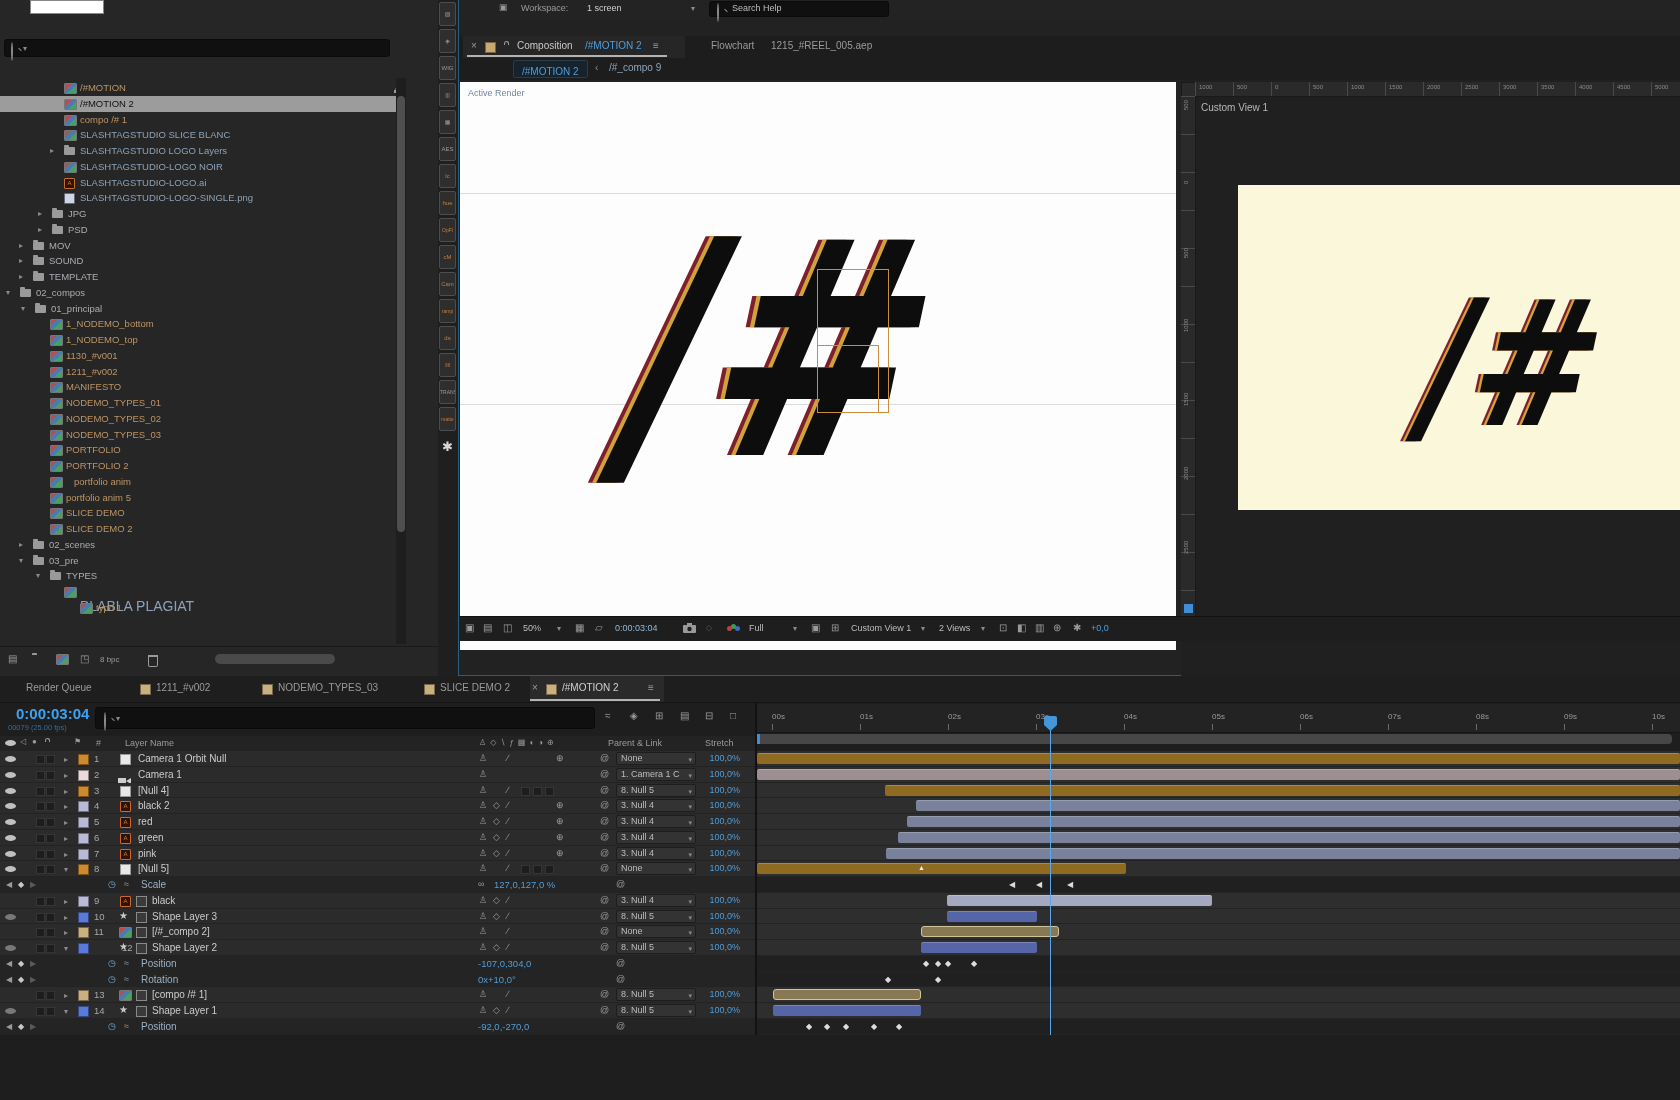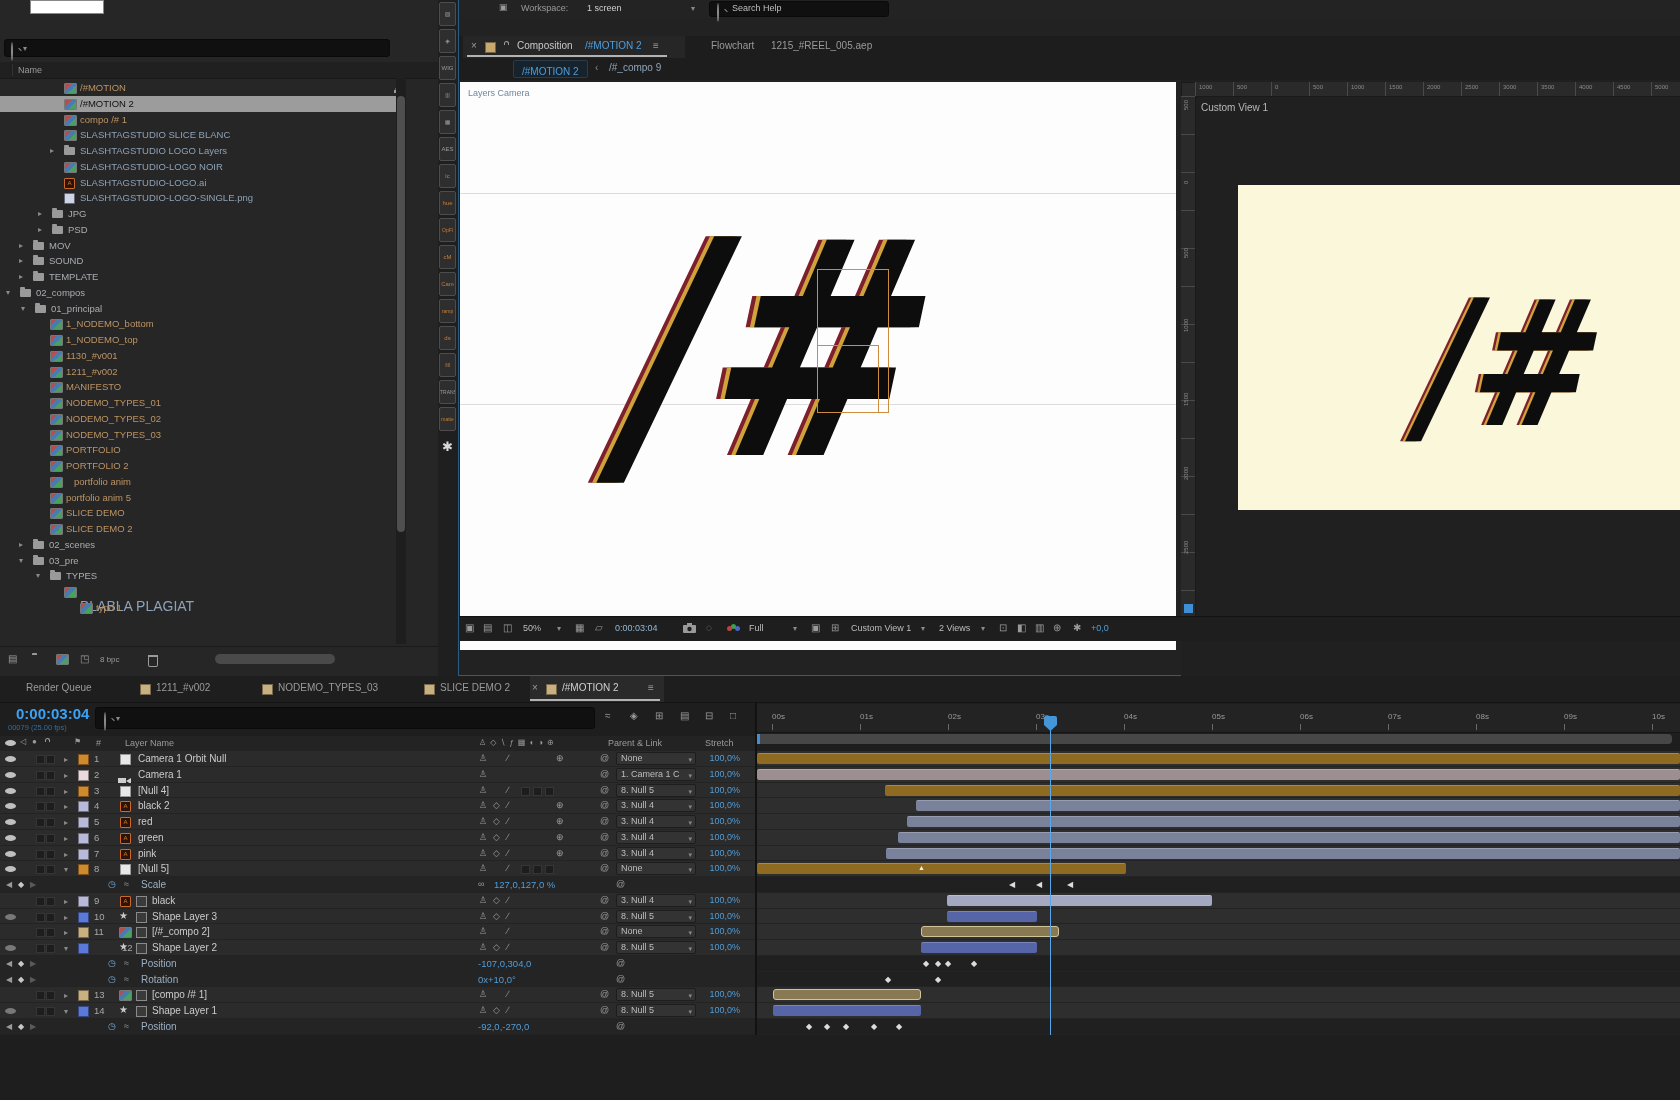--- a/index.html
+++ b/index.html
@@ -53,24 +53,20 @@
 <body>
 
 <div id="app">
 
   <div class="abs" id="project-panel">
     <div class="abs" style="left:30px;top:0;width:72px;height:12px;background:#fff;border:1px solid #888;"></div>
     <div class="abs input-box" style="left:4px;top:39px;width:384px;height:16px;">
       <span class="abs mag" style="left:6px;top:3px;"></span>
       <span class="abs chev" style="left:18px;top:4px;">▾</span>
     </div>
-    <div class="abs" style="left:0;top:62px;width:438px;height:16px;background:#202020;border-bottom:1px solid #181818;">
-      <span class="abs txt" style="left:18px;top:3px;font-size:9px;color:#9a9a9a;">Name</span>
-      <span class="abs" style="left:12px;top:2px;width:1px;height:12px;background:#333;"></span>
-    </div>
     <div class="abs" id="proj-rows" style="left:0;top:80px;width:396px;height:540px;">
         <div style="position: absolute; white-space: nowrap; left: 0px; top: 0px; width: 396px; height: 15.75px;">
           <div class="comp-ic" style="position: absolute; white-space: nowrap; left: 64px; top: 3px;"></div>
           <div style="position: absolute; white-space: nowrap; left: 80px; top: 2px; font-size: 9.5px; color: rgb(189, 148, 100);">/#MOTION</div>
         </div>
         <div style="position: absolute; white-space: nowrap; left: 0px; top: 15.75px; width: 396px; height: 15.75px; background: rgb(156, 156, 156);">
           <div class="comp-ic" style="position: absolute; white-space: nowrap; left: 64px; top: 3px;"></div>
           <div style="position: absolute; white-space: nowrap; left: 80px; top: 2px; font-size: 9.5px; color: rgb(16, 16, 16);">/#MOTION 2</div>
         </div>
         <div style="position: absolute; white-space: nowrap; left: 0px; top: 31.5px; width: 396px; height: 15.75px;">
@@ -283,21 +279,21 @@
 
     <div class="abs" style="left:0;top:58px;width:1222px;height:22px;background:#1d1d1d;">
       <div class="abs" style="left:54px;top:2px;height:16px;padding:0 8px;background:#16222c;border:1px solid #2a3b4a;border-radius:2px;">
         <span class="txt blue" style="font-size:10px;line-height:16px;">/#MOTION 2</span>
       </div>
       <span class="abs txt" style="left:136px;top:4px;font-size:10px;color:#8a8a8a;">‹</span>
       <span class="abs txt" style="left:150px;top:4px;font-size:10px;color:#8fa3b8;">/#_compo 9</span>
     </div>
 
     <div class="abs" style="left:1px;top:82px;width:716px;height:568px;background:#fdfdfd;overflow:hidden;">
-      <span class="abs txt" style="left:8px;top:6px;font-size:9px;color:#6f87a0;">Layers Camera</span>
+      <span class="abs txt" style="left:8px;top:6px;font-size:9px;color:#6f87a0;">Active Render</span>
       <div class="guide" style="top:111px;"></div>
       <div class="guide" style="top:322px;"></div>
       <div class="logo txt" style="left:196px;top:120px;font-size:300px;">/#</div>
       <div class="sel-box" style="left:357px;top:187px;width:70px;height:142px;"></div>
       <div class="sel-box" style="left:357px;top:263px;width:60px;height:66px;"></div>
     </div>
 
     <div class="abs" id="right-view" style="left:722px;top:80px;width:500px;height:596px;background:#202020;">
       <div class="abs" style="left:0;top:2px;width:14px;height:14px;background:#2a2a2a;border:1px solid #1a1a1a;"></div>
       <div class="abs" id="rv-top-ruler" style="left:14px;top:2px;width:486px;height:14px;background:#2a2a2a;border-bottom:1px solid #1a1a1a;

